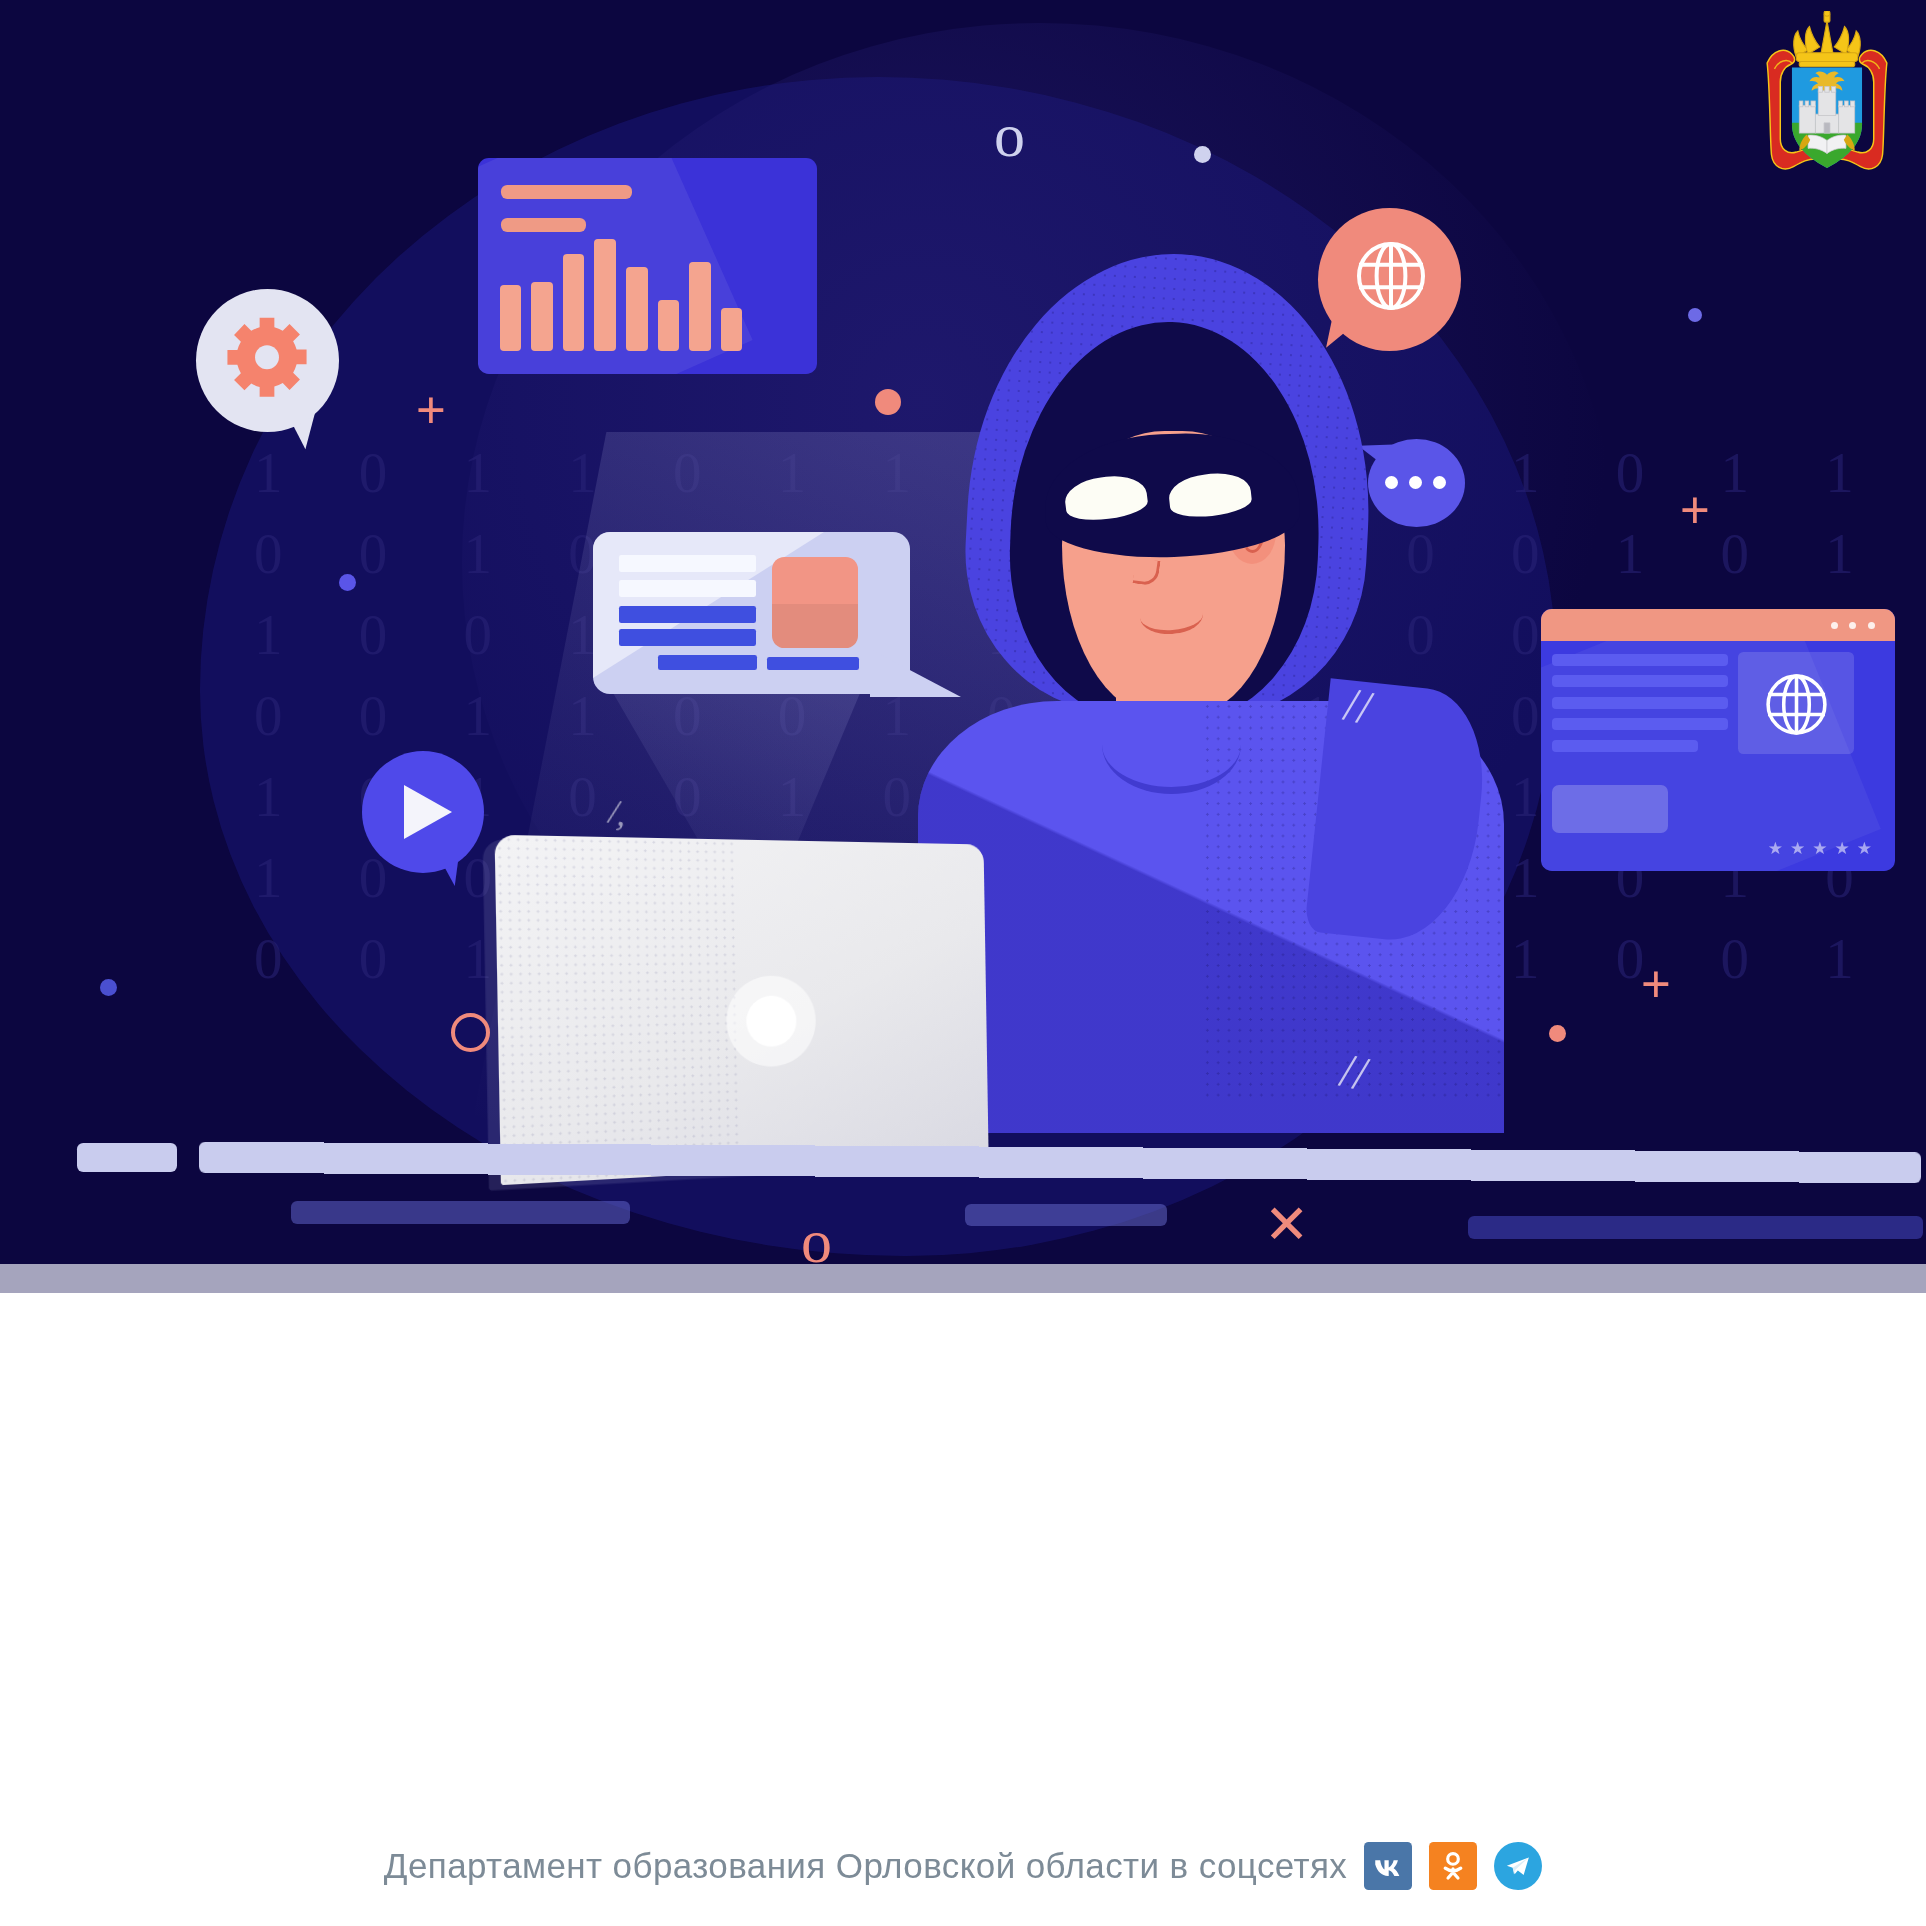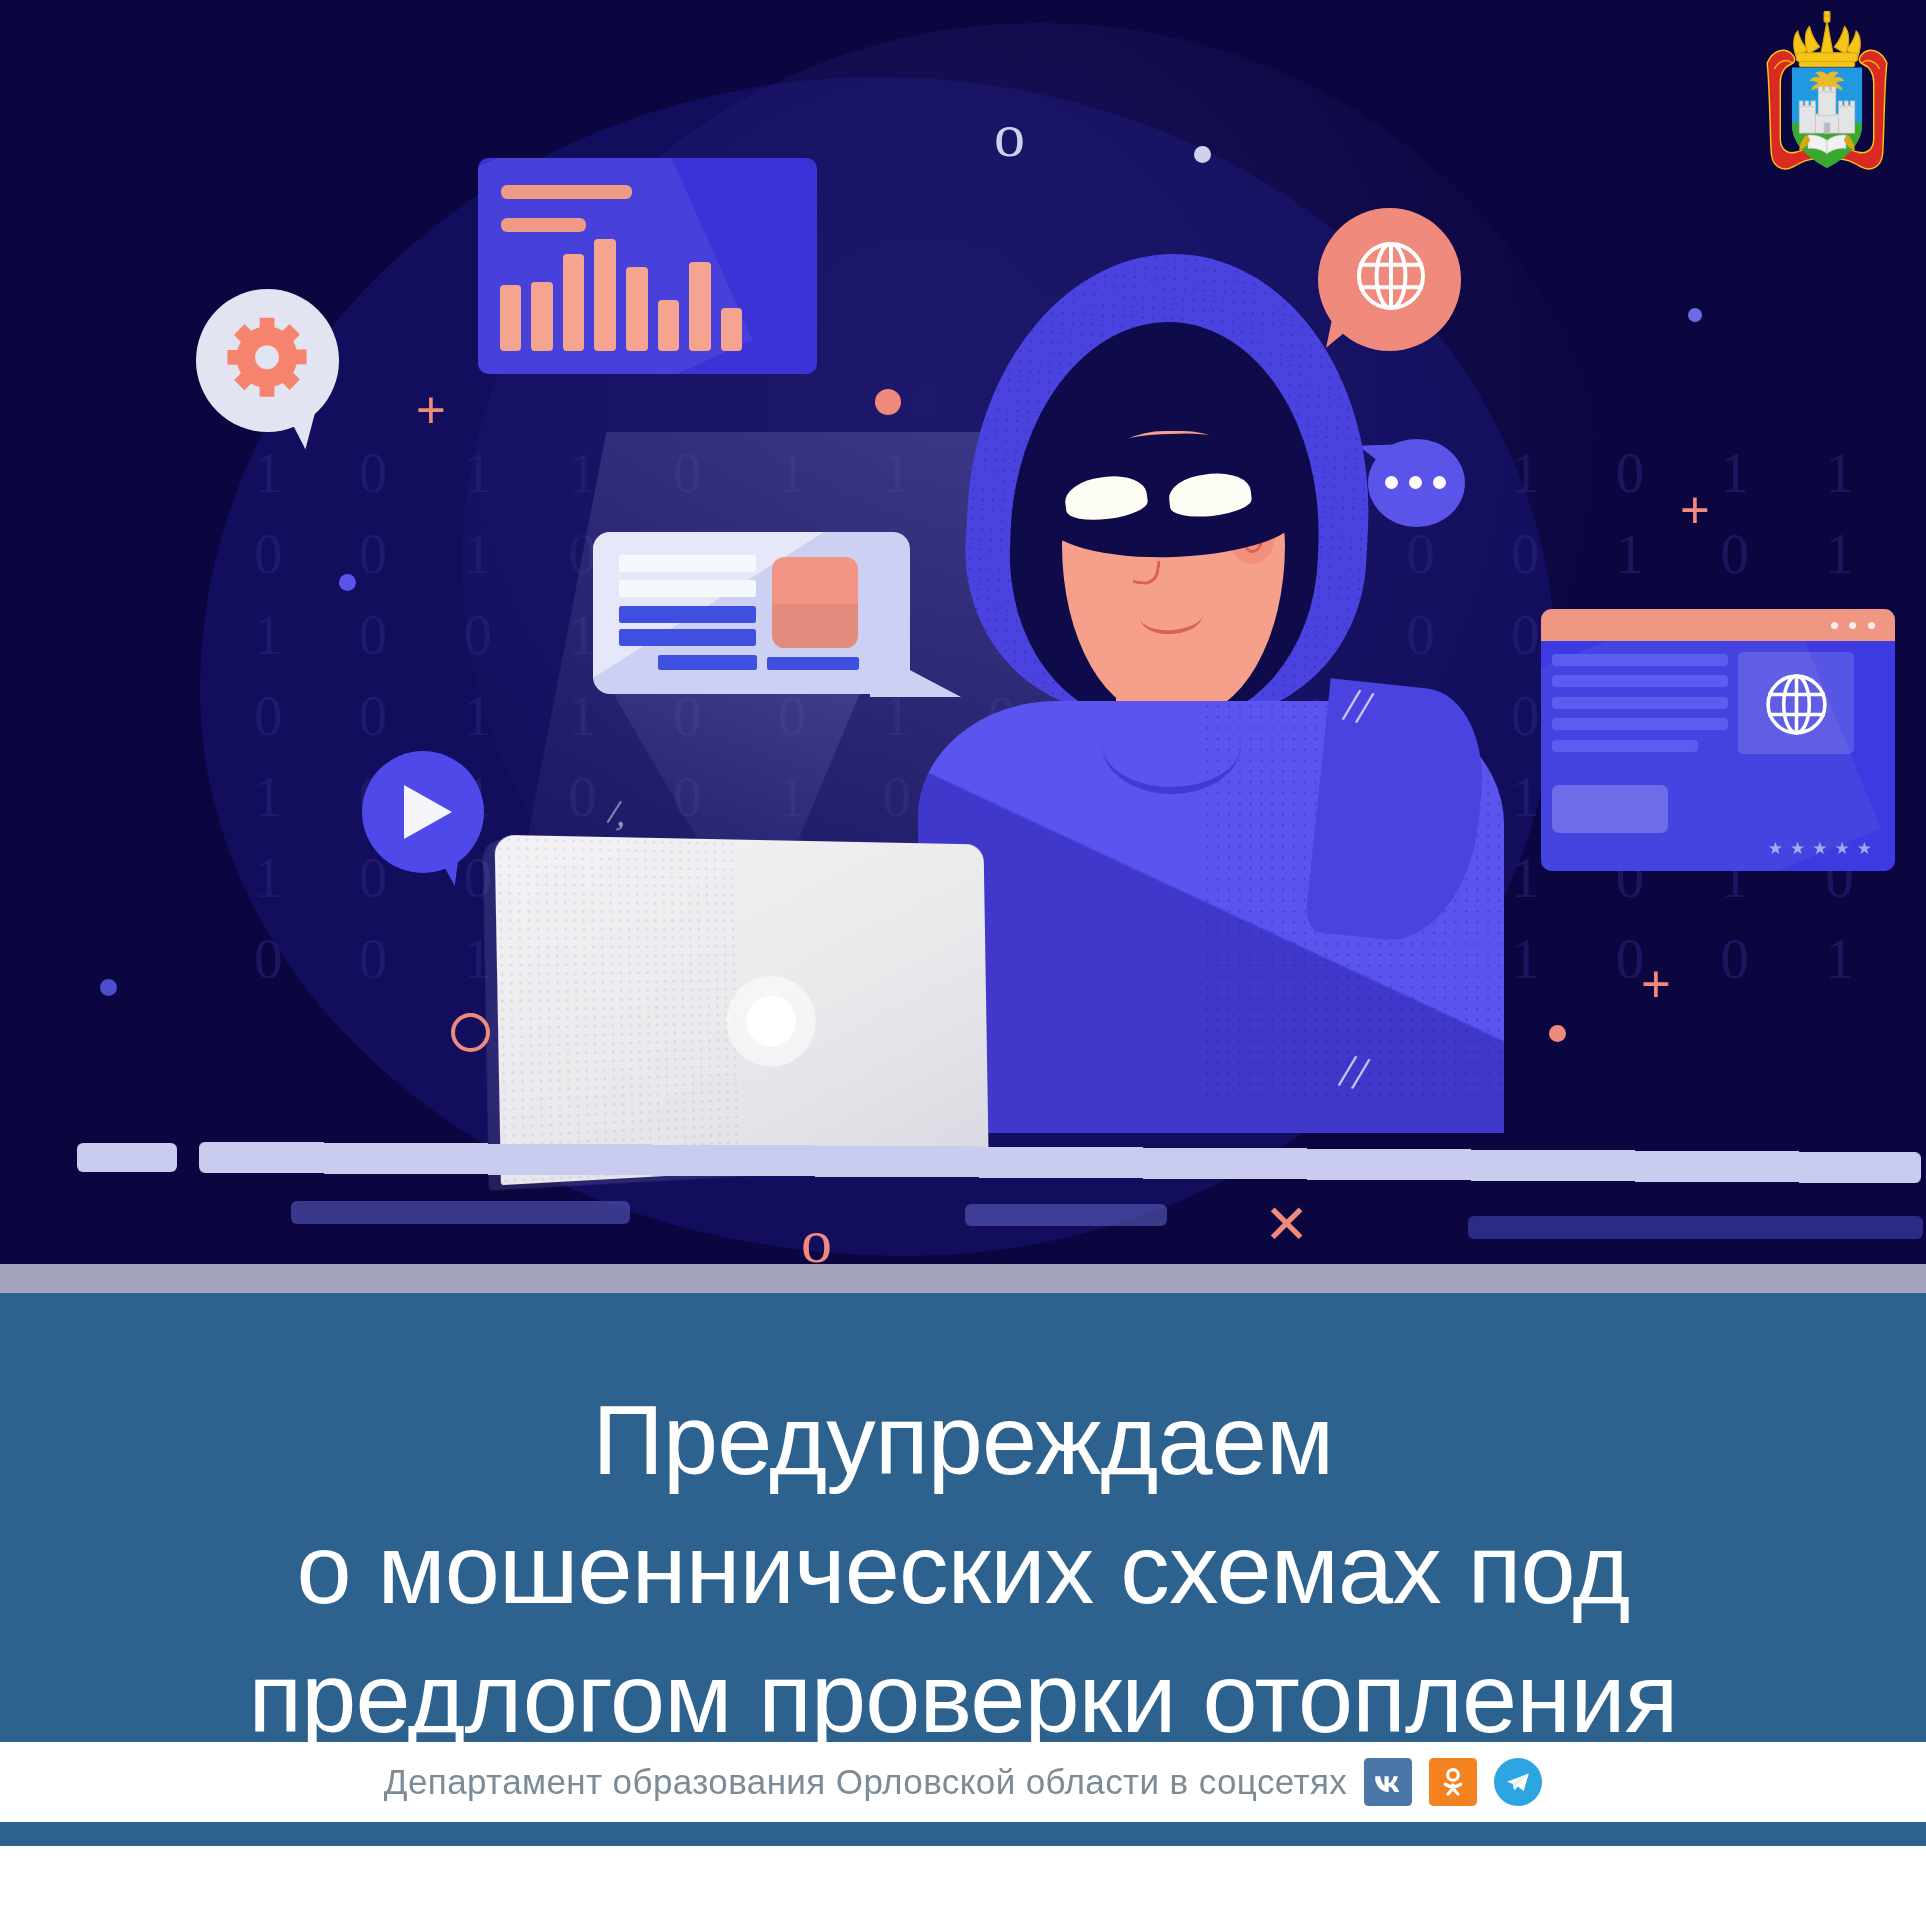--- a/index.html
+++ b/index.html
@@ -305,21 +305,21 @@
     font-weight:400;
     font-size:99px;
     line-height:1.3;
     text-align:center;
     letter-spacing:-0.8px;
   }
   .band h1 span{display:block;}
 
   
   .footer{
-    position:absolute;left:0;top:1742px;width:1926px;height:80px;
+    position:absolute;left:0;top:1826px;width:1926px;height:80px;
     background:#ffffff;
     display:flex;align-items:center;justify-content:center;gap:17px;
   }
   .footer .ftext{
     color:#7d8b97;
     font-size:35px;
     font-family:"Liberation Sans","DejaVu Sans",sans-serif;
     letter-spacing:0.4px;
     white-space:nowrap;
   }
@@ -558,27 +558,20 @@
 
       <g fill="#d8a712">
         <path d="M72 168c-6 6-10 14-10 22 6-2 12-8 15-15z"></path>
         <path d="M128 168c6 6 10 14 10 22-6-2-12-8-15-15z"></path>
       </g>
     </svg>
   </div>
 
   <div class="sep"></div>
 
-  <div class="band">
-    <h1>
-      <span>Предупреждаем</span>
-      <span>о мошеннических схемах под</span>
-      <span>предлогом проверки отопления</span>
-    </h1>
-  </div>
 
   <div class="footer">
     <span class="ftext">Департамент образования Орловской области в соцсетях</span>
     <span class="soc vk">
       <svg width="34" height="34" viewBox="0 0 48 48">
         <path fill="#fff" d="M6 16h7c1 7 4 12 6 13V16h6v10c3-1 6-5 7-10h6c-1 5-4 9-6 11 3 2 6 6 8 11h-7c-2-4-4-7-8-8v8h-1c-9 0-15-6-18-16z"></path>
       </svg>
     </span>
     <span class="soc ok">
       <svg width="34" height="34" viewBox="0 0 48 48">

